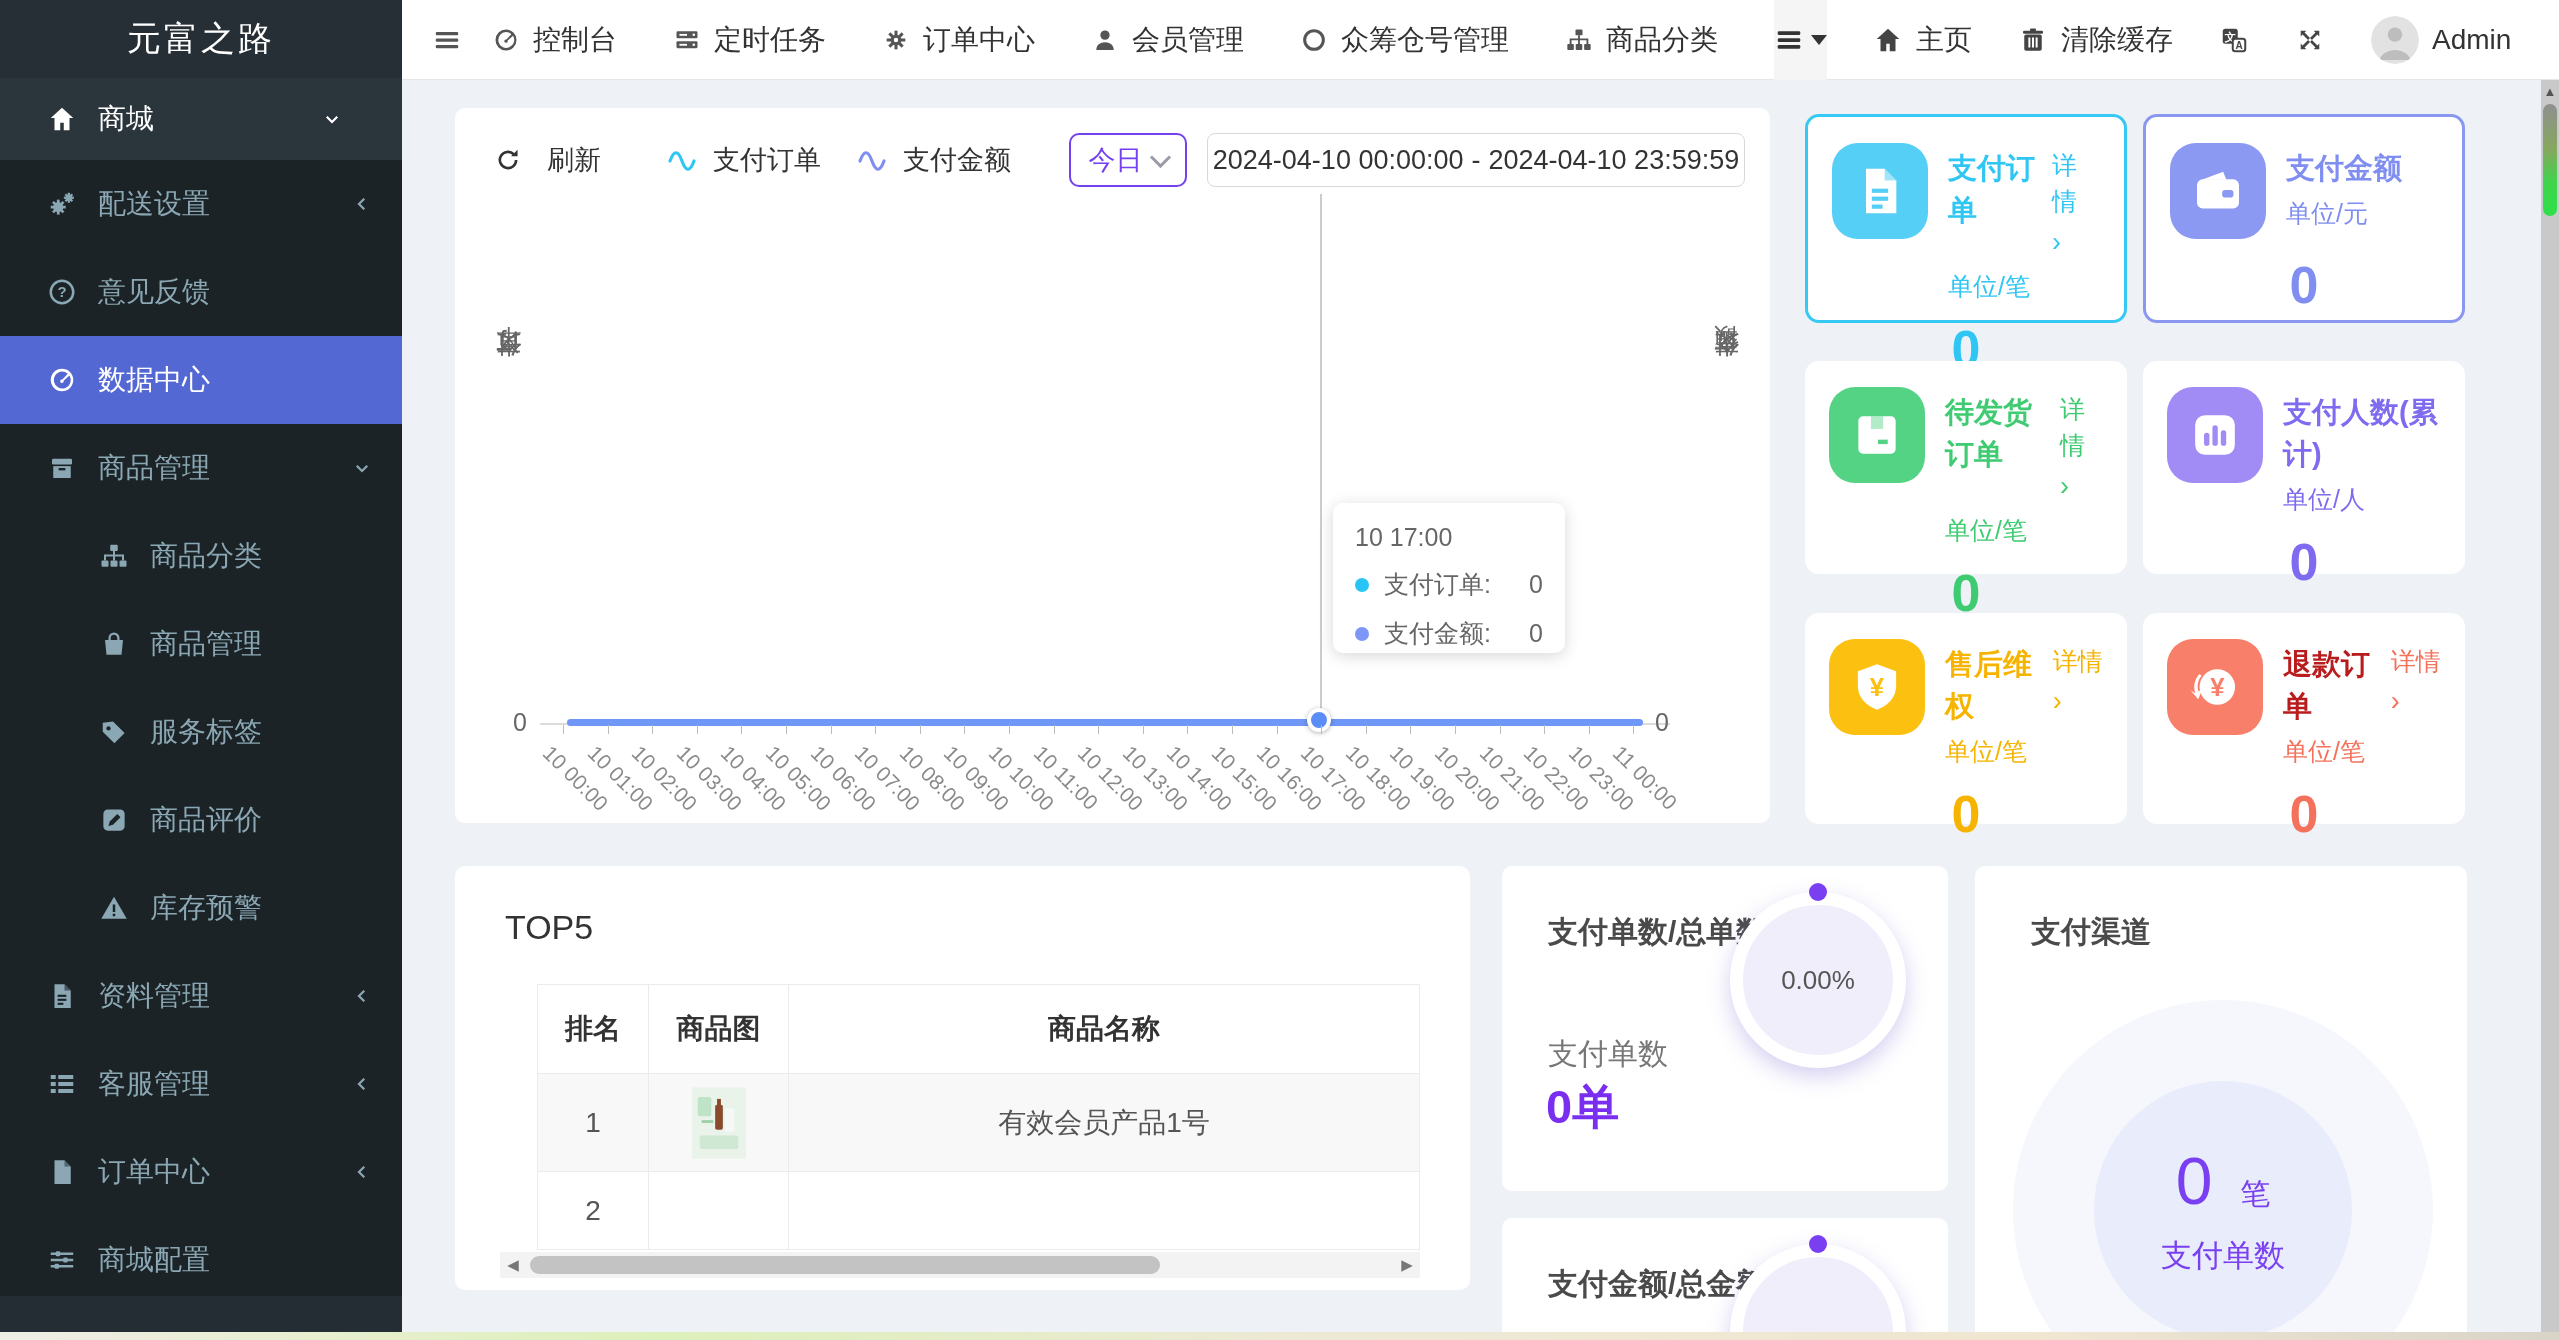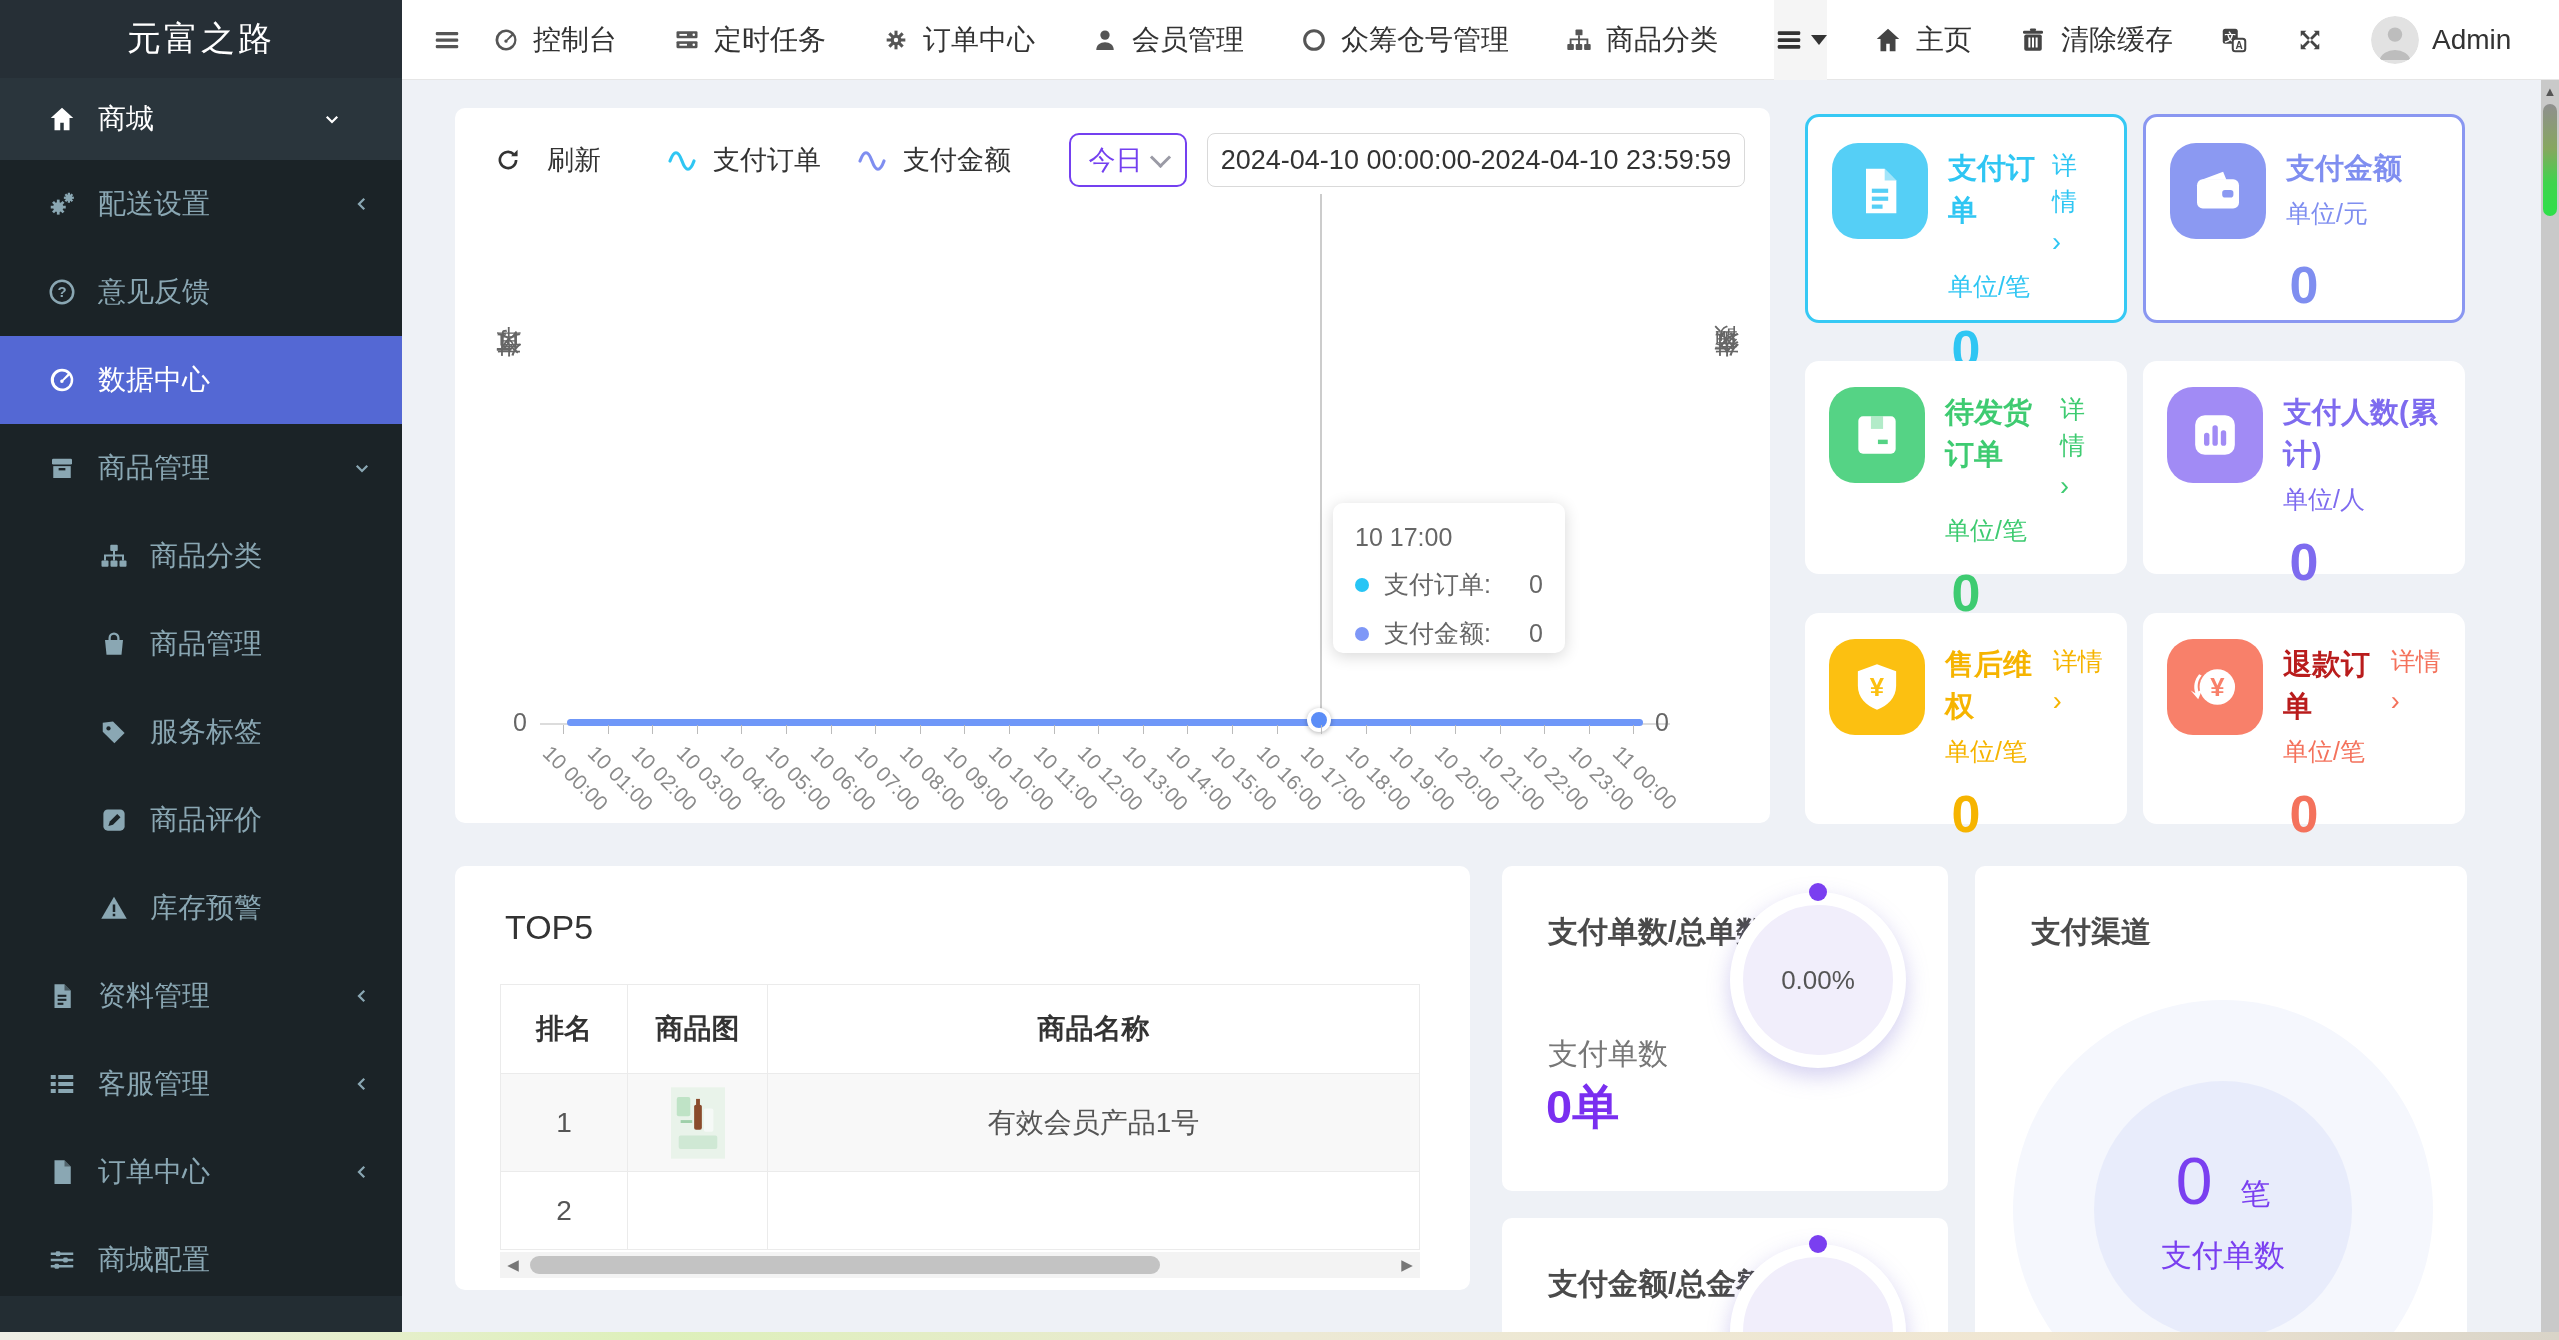--- a/index.html
+++ b/index.html
@@ -39,21 +39,21 @@
   
   #chart-card{left:53px;top:28px;width:1315px;height:715px;}
   .chart-head{position:absolute;left:40px;top:24px;right:25px;height:56px;display:flex;align-items:center;}
   .refresh{display:flex;align-items:center;gap:26px;font-size:27px;color:#333;cursor:pointer;}
   .refresh svg{width:26px;height:26px;color:#333;}
   .legend{display:flex;align-items:center;gap:10px;font-size:27px;color:#333;cursor:pointer;}
   .legend svg{width:36px;height:26px;}
   .lg1{margin-left:66px;} .lg2{margin-left:36px;}
   .range-btn{margin-left:58px;width:118px;height:54px;border:2px solid #7440f0;border-radius:10px;color:#7440f0;font-size:27px;display:flex;align-items:center;justify-content:center;gap:10px;box-sizing:border-box;cursor:pointer;}
   .vchev{width:12px;height:12px;border-right:3px solid #9a9aa5;border-bottom:3px solid #9a9aa5;transform:rotate(45deg);margin-top:-6px;}
-  .date-box{margin-left:20px;flex:1;height:54px;border:1px solid #d9d9d9;border-radius:8px;display:flex;align-items:center;justify-content:center;gap:0;font-size:27px;color:#333;box-sizing:border-box;background:#fff;cursor:pointer;}
+  .date-box{margin-left:20px;flex:1;height:54px;border:1px solid #d9d9d9;border-radius:8px;display:flex;align-items:center;justify-content:center;gap:8px;font-size:27px;color:#333;box-sizing:border-box;background:#fff;cursor:pointer;}
   .ylab{position:absolute;writing-mode:vertical-rl;transform:rotate(180deg);font-size:25px;color:#666;letter-spacing:2px;}
   #ylab-left{left:36px;top:262px;} #ylab-right{right:28px;top:262px;}
   .hline{position:absolute;left:865px;top:86px;width:2px;height:532px;background:#ccc;}
   .axis-gray{position:absolute;left:85px;top:615px;width:1130px;height:2px;background:#dcdcdc;}
   .axis-blue{position:absolute;left:112px;top:611px;width:1076px;height:7px;background:#6f97f8;border-radius:4px;}
   .axis-dot{position:absolute;left:852px;top:600px;width:16px;height:16px;background:#5b8df7;border:4px solid #fff;border-radius:50%;box-shadow:0 1px 5px rgba(0,0,0,.3);}
   .zero{position:absolute;top:600px;font-size:25px;color:#666;}
   #zero-l{left:58px;} #zero-r{left:1200px;}
   #xaxis{position:absolute;left:0;top:617px;width:100%;height:98px;}
   .tick{position:absolute;top:0;width:1px;height:9px;background:#bbb;}
@@ -79,21 +79,21 @@
   .stat.wrapb .stat-title{max-width:128px;}
   .stat.wrapb .stat-detail{max-width:58px;}
   
   #top5{left:53px;top:786px;width:1015px;height:424px;}
   .t5-title{position:absolute;left:50px;top:42px;font-size:34px;color:#333;}
   .t5-table{position:absolute;left:45px;top:118px;right:50px;font-size:28px;color:#555;}
   .t5-r{display:flex;}
   .t5-c{border:1px solid #ebebeb;border-left:none;border-top:none;display:flex;align-items:center;justify-content:center;box-sizing:border-box;}
   .t5-r .t5-c:first-child{border-left:1px solid #ebebeb;}
   .t5-hr .t5-c{border-top:1px solid #ebebeb;height:90px;font-weight:bold;color:#333;}
-  .c1{width:128px;flex:none;} .c2{width:140px;flex:none;} .c3{flex:1;}
+  .c1{width:112px;flex:none;margin-left:37px;} .c2{width:140px;flex:none;} .c3{flex:1;}
   .t5-row1 .t5-c{height:98px;background:#f8f8f8;}
   .t5-row2 .t5-c{height:78px;}
   .t5-scroll{position:absolute;left:45px;right:50px;top:386px;height:26px;background:#f3f3f3;display:flex;align-items:center;}
   .t5-arrow{width:26px;text-align:center;font-size:15px;color:#777;cursor:pointer;flex:none;}
   .t5-thumb{position:absolute;left:30px;top:4px;width:630px;height:18px;background:#c3c3c3;border-radius:9px;cursor:pointer;}
   
   #pay-count{left:1100px;top:786px;width:446px;height:325px;}
   #amount-ratio{left:1100px;top:1138px;width:446px;height:325px;}
   .g-title{position:absolute;left:46px;top:46px;font-size:30px;font-weight:bold;color:#4a4a4a;}
   .gauge{position:absolute;left:228px;top:26px;width:176px;height:176px;}

